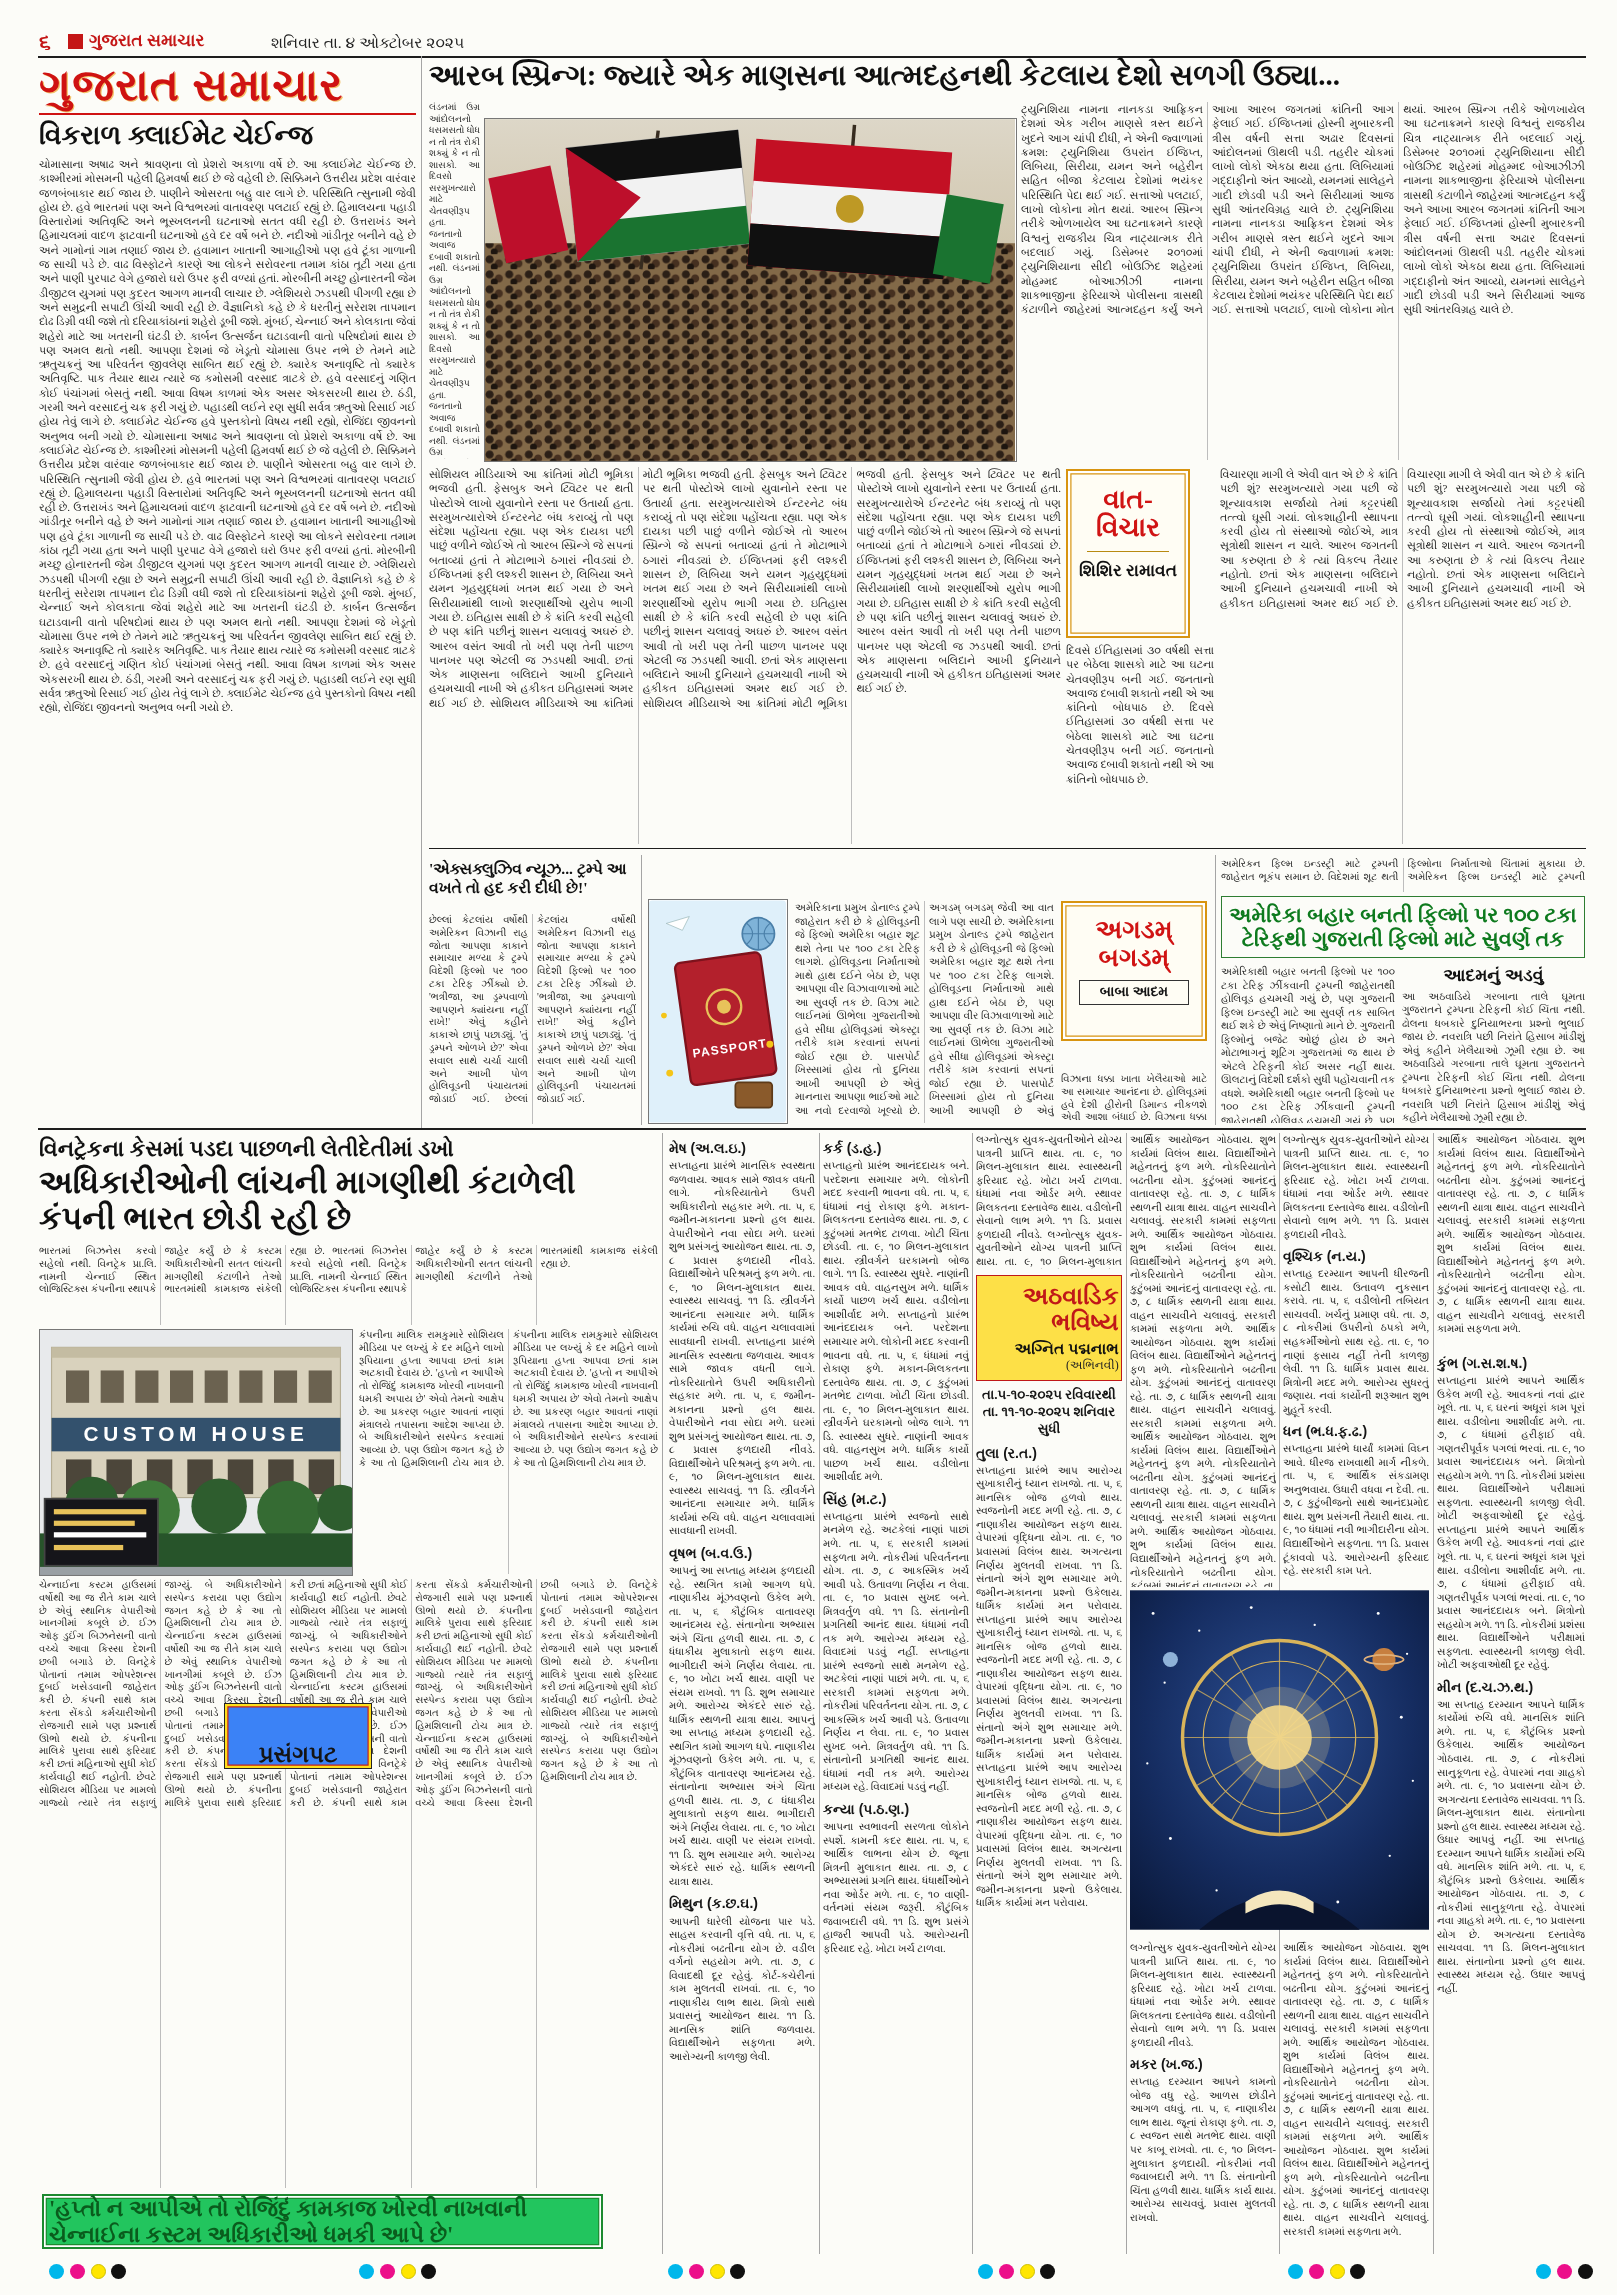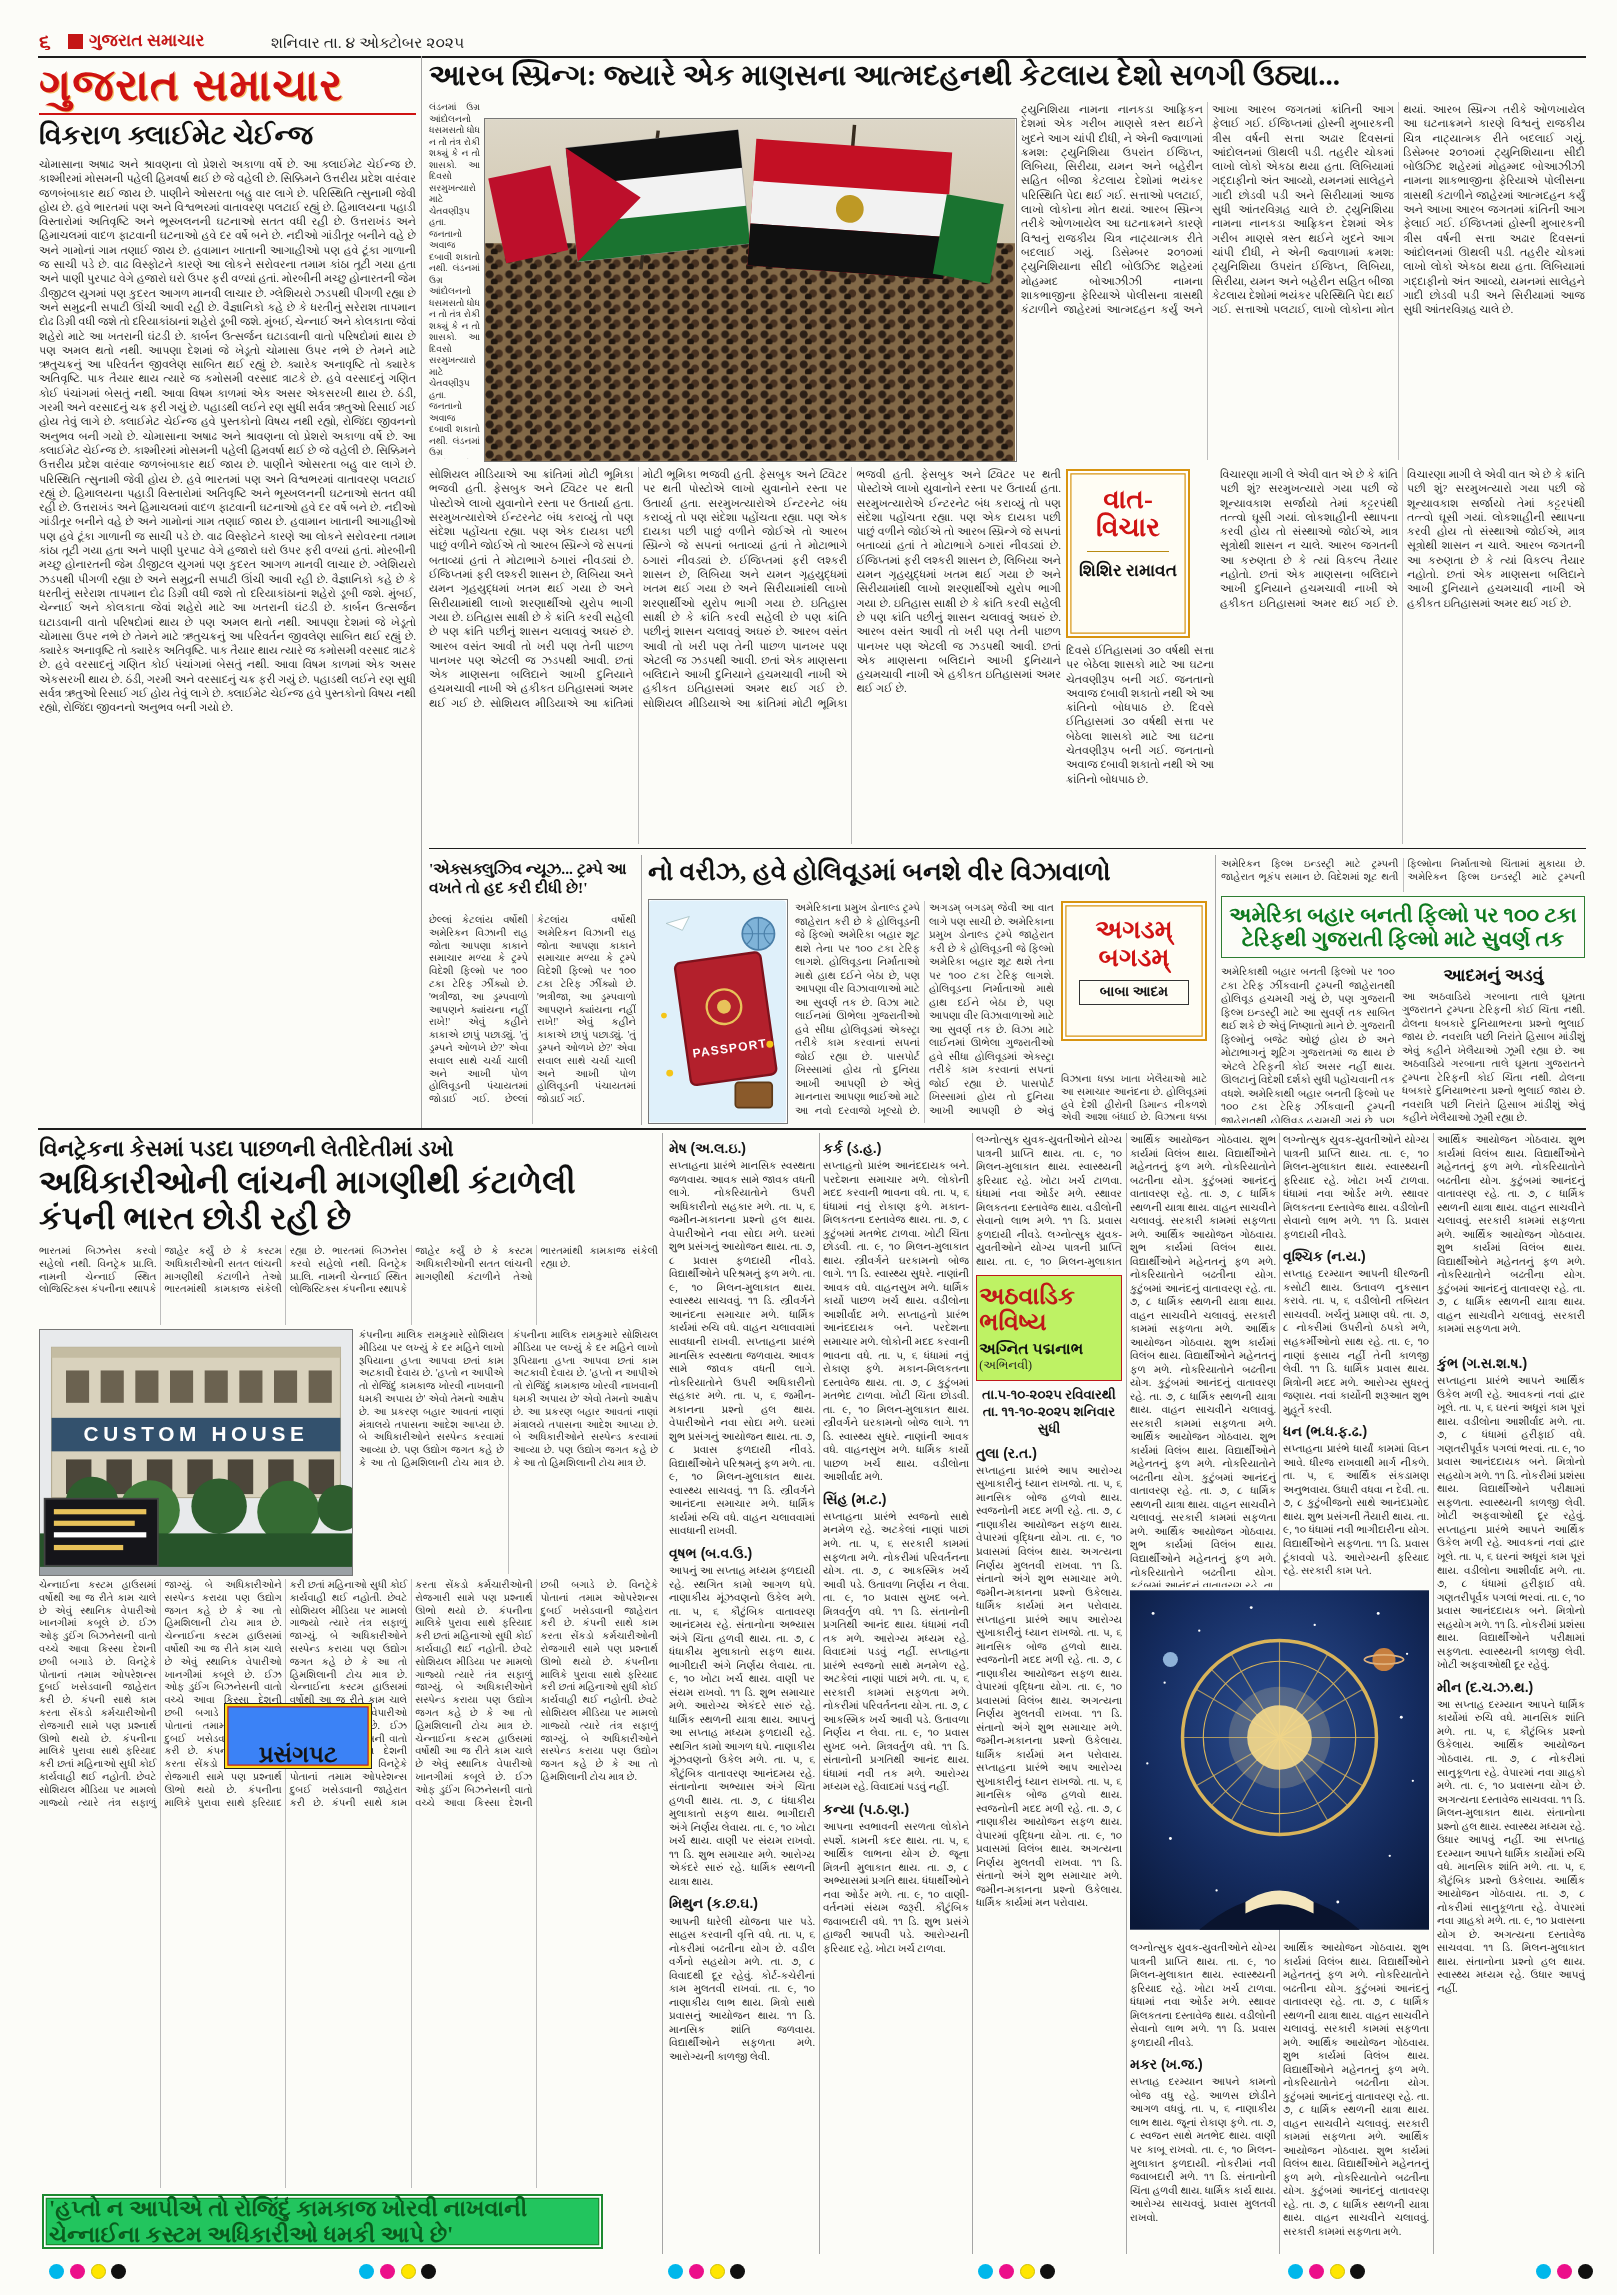--- a/index.html
+++ b/index.html
@@ -27,21 +27,21 @@
   
   .vv-box{border:2.3px solid #d89410;box-shadow:inset 0 0 0 2.3px #fff,inset 0 0 0 3.5px #d89410;
           background:#fffdf4;text-align:center;padding:15px 4.6px 5.8px;}
   .vv-title{font-weight:700;font-size:26.6px;color:#d01414;line-height:1.05;}
   .vv-sep{height:1.2px;background:#b88a10;margin:9.2px 14px;}
   .vv-author{font-weight:700;font-size:17px;color:#111;}
   .ag-box{border:2.3px solid #d89410;box-shadow:inset 0 0 0 2.3px #fff,inset 0 0 0 3.5px #d89410;
           background:#fffdf4;text-align:center;padding:11.6px 4.6px 5.8px;}
   .ag-title{font-weight:700;font-size:25.4px;color:#d01414;line-height:1.12;}
   .ag-author{border:1.2px solid #333;margin:8px 11.6px 0;padding:3.5px 0;font-weight:700;font-size:14px;}
-  .week-box{background:#bef264;border:1.7px solid #c01818;text-align:left;padding:7px 2.3px;}
+  .week-box{background:#fde047;border:1.7px solid #c01818;text-align:right;padding:7px 2.3px;}
   .week-title{font-weight:700;font-size:24px;color:#c01818;line-height:1.1;}
   .week-author{font-weight:700;font-size:15.6px;color:#101010;margin-top:4.6px;}
   .week-sub{font-size:12px;color:#222;}
   .week-dates{font-weight:700;font-size:13.3px;text-align:center;line-height:1.3;margin-top:4.6px;}
   .prasang{background:#3b82f6;border:1.2px solid #222;box-shadow:inset 0 0 0 2.3px #ffdf1b,inset 0 0 0 3.5px #c22020;
            display:flex;align-items:flex-end;justify-content:center;font-weight:700;font-size:23px;z-index:3;}
   .green-head{border:1.7px double #2e7d32;color:#0e7a1e;font-weight:700;font-size:21px;line-height:1.15;
               display:flex;align-items:center;justify-content:center;text-align:center;padding:2.3px 5.8px;}
   .quote-box{border:2.3px solid #1d8a30;box-shadow:inset 0 0 0 1.7px #fff,inset 0 0 0 2.9px #1d8a30;
              color:#0a5c1d;font-weight:700;font-size:22.5px;display:flex;align-items:center;
@@ -129,21 +129,20 @@
   <div class="abs body cols2 clip" style="left:1220px;top:467px;width:365px;height:377px;">વિચારણા માગી લે એવી વાત એ છે કે ક્રાંતિ પછી શું? સરમુખત્યારો ગયા પછી જે શૂન્યાવકાશ સર્જાયો તેમાં કટ્ટરપંથી તત્ત્વો ઘૂસી ગયાં. લોકશાહીની સ્થાપના કરવી હોય તો સંસ્થાઓ જોઈએ, માત્ર સૂત્રોથી શાસન ન ચાલે. આરબ જગતની આ કરુણતા છે કે ત્યાં વિકલ્પ તૈયાર નહોતો. છતાં એક માણસના બલિદાને આખી દુનિયાને હચમચાવી નાખી એ હકીકત ઇતિહાસમાં અમર થઈ ગઈ છે. વિચારણા માગી લે એવી વાત એ છે કે ક્રાંતિ પછી શું? સરમુખત્યારો ગયા પછી જે શૂન્યાવકાશ સર્જાયો તેમાં કટ્ટરપંથી તત્ત્વો ઘૂસી ગયાં. લોકશાહીની સ્થાપના કરવી હોય તો સંસ્થાઓ જોઈએ, માત્ર સૂત્રોથી શાસન ન ચાલે. આરબ જગતની આ કરુણતા છે કે ત્યાં વિકલ્પ તૈયાર નહોતો. છતાં એક માણસના બલિદાને આખી દુનિયાને હચમચાવી નાખી એ હકીકત ઇતિહાસમાં અમર થઈ ગઈ છે.</div>
 
   <div class="abs rule-h" style="left:429px;top:848px;width:1157px;height:1.2px;"></div>
 
   <div class="abs rule-v" style="left:641px;top:855px;width:1.2px;height:270px;"></div>
   <div class="abs rule-v" style="left:1215px;top:855px;width:1.2px;height:270px;"></div>
 
   <div class="abs hl" style="left:429px;top:860px;width:207px;font-size:15.6px;line-height:1.2;">'એક્સક્લુઝિવ ન્યૂઝ... ટ્રમ્પે આ વખતે તો હદ કરી દીધી છે!'</div>
   <div class="abs body small cols2 clip" style="left:429px;top:914px;width:207px;height:210px;">છેલ્લાં કેટલાંય વર્ષોથી અમેરિકન વિઝાની રાહ જોતા આપણા કાકાને સમાચાર મળ્યા કે ટ્રમ્પે વિદેશી ફિલ્મો પર ૧૦૦ ટકા ટેરિફ ઝીંક્યો છે. 'ભત્રીજા, આ ડ્રમ્પવાળો આપણને ક્યાંયના નહીં રાખે!' એવું કહીને કાકાએ છાપું પછાડ્યું. 'તું ડ્રમ્પને ઓળખે છે?' એવા સવાલ સાથે ચર્ચા ચાલી અને આખી પોળ હોલિવૂડની પંચાયતમાં જોડાઈ ગઈ. છેલ્લાં કેટલાંય વર્ષોથી અમેરિકન વિઝાની રાહ જોતા આપણા કાકાને સમાચાર મળ્યા કે ટ્રમ્પે વિદેશી ફિલ્મો પર ૧૦૦ ટકા ટેરિફ ઝીંક્યો છે. 'ભત્રીજા, આ ડ્રમ્પવાળો આપણને ક્યાંયના નહીં રાખે!' એવું કહીને કાકાએ છાપું પછાડ્યું. 'તું ડ્રમ્પને ઓળખે છે?' એવા સવાલ સાથે ચર્ચા ચાલી અને આખી પોળ હોલિવૂડની પંચાયતમાં જોડાઈ ગઈ.</div>
 
-  <div class="abs hl" style="left:648px;top:858px;width:561px;font-size:25.4px;line-height:1.05;">નો વરીઝ, હવે હોલિવૂડમાં બનશે વીર વિઝાવાળો</div>
 
   <div class="abs photo-frame" style="left:648px;top:899px;width:140px;height:225px;">
     <svg width="137" height="223" viewBox="0 0 238 386">
       <rect width="238" height="386" rx="6" fill="#dff0fa"></rect>
       <circle cx="190" cy="58" r="28" fill="#7fb3d8" stroke="#4a7fa8" stroke-width="3"></circle>
       <path d="M162,58 H218 M190,30 V86 M170,40 Q190,58 170,76 M210,40 Q190,58 210,76" stroke="#4a7fa8" stroke-width="2" fill="none"></path>
       <path d="M30,40 L70,28 L58,52 Z" fill="#ffffff" stroke="#8aa"></path>
       <g transform="translate(44,110) rotate(-8)">
         <rect width="150" height="214" rx="10" fill="#b3202c" stroke="#7e121c" stroke-width="4"></rect>
         <circle cx="75" cy="86" r="30" fill="none" stroke="#e8c25a" stroke-width="4"></circle>

